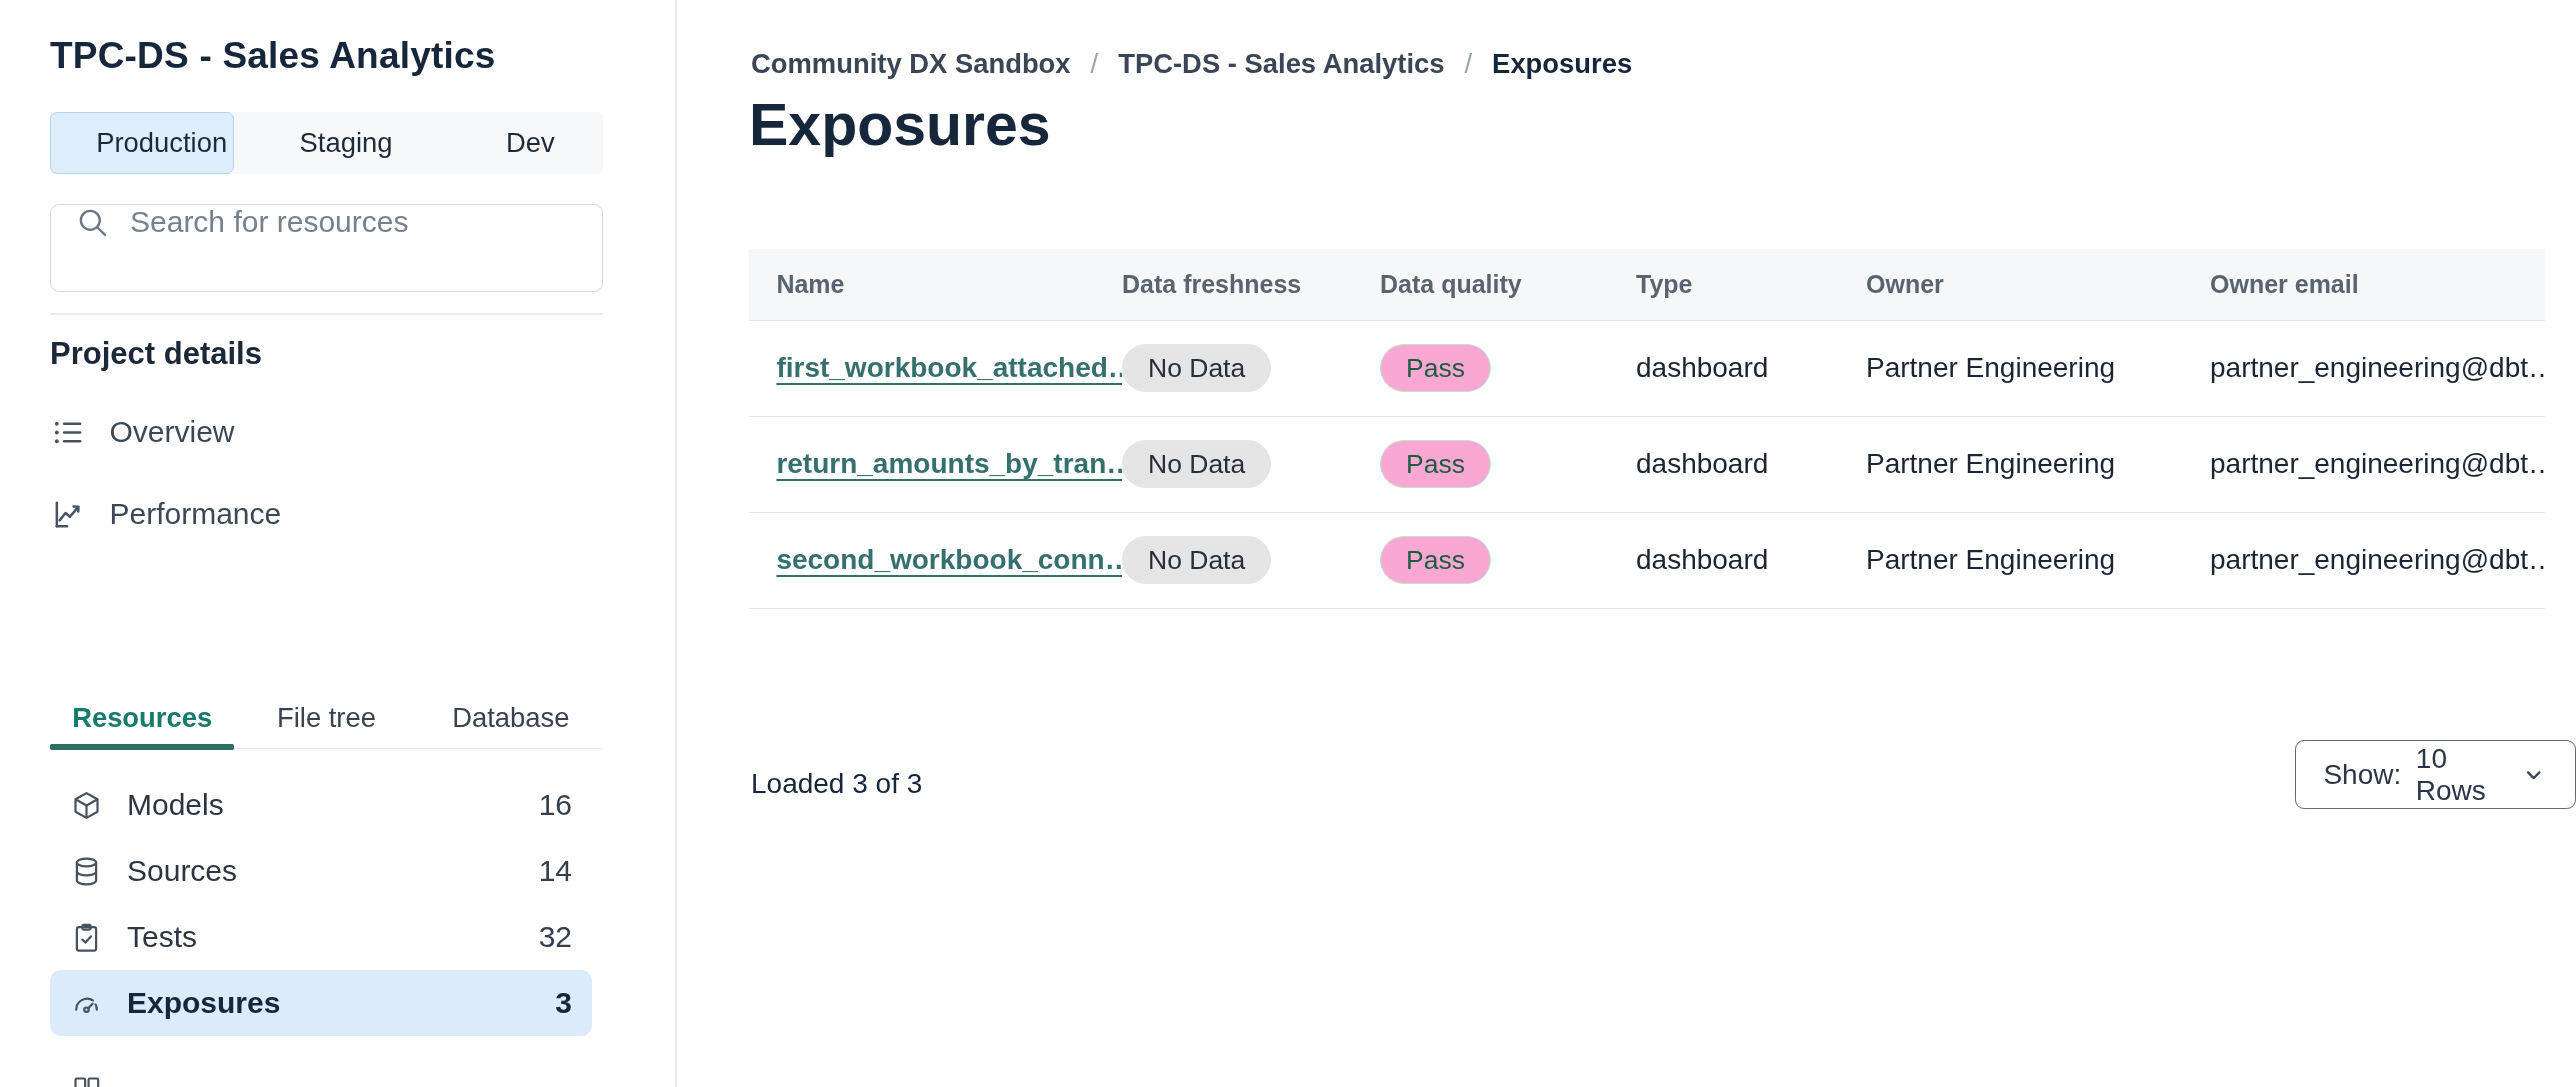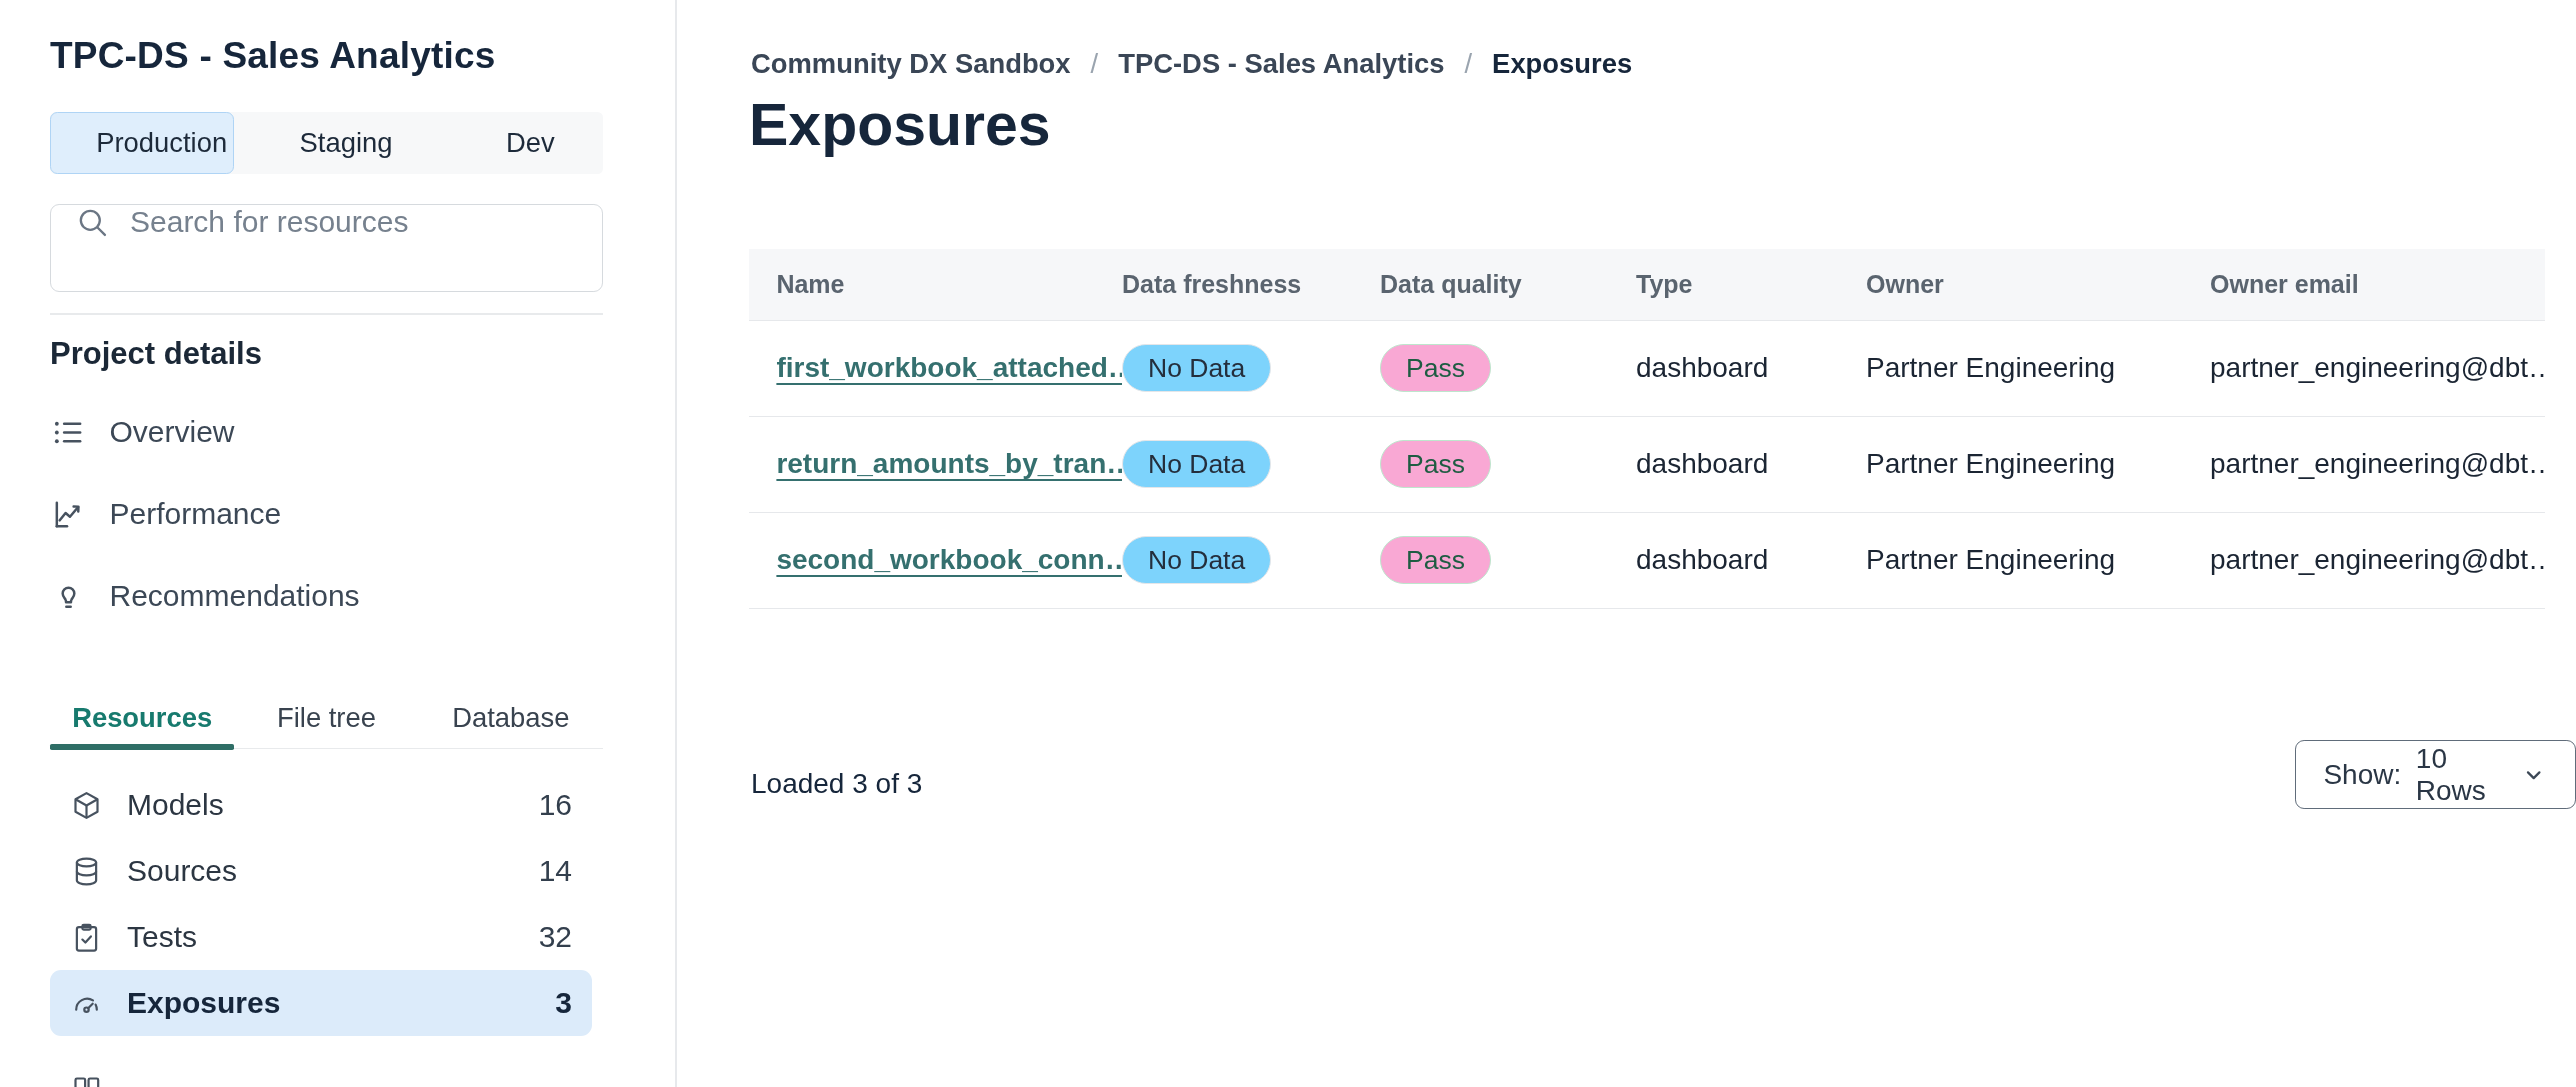--- a/index.html
+++ b/index.html
@@ -137,21 +137,21 @@
     border-bottom: 0.9px solid #e6e8eb; white-space: nowrap; overflow: hidden;
   }
   .name-link {
     color: #35706f; font-weight: 700; text-decoration: underline;
     text-underline-offset: 6.4px; text-decoration-thickness: 1.8px; cursor: pointer;
   }
   .badge {
     display: inline-block; padding: 10px 25px; border-radius: 913px;
     font-size: 26.5px; line-height: 1;
   }
-  .badge.gray { background: #7dd3fc; border: 1.8px solid #e4e6e9; color: #242e3c; }
+  .badge.gray { background: #e5e5e5; border: 1.8px solid #e4e6e9; color: #242e3c; }
   .badge.green { background: #f9a8d4; border: 1.8px solid #bee6cd; color: #1e5c42; }
 
   .loaded-text {
     position: absolute; left: 75px; top: 768px;
     font-size: 28px; color: #16263b;
   }
 
   .show-btn {
     position: absolute; left: 1619px; top: 740px; height: 69px;
     border: 1.8px solid #606c7a; border-radius: 9.1px; background: #fff;
@@ -205,29 +205,20 @@
     <div class="proj-nav-item">
       <span style="display:flex;">
         <svg width="35" height="35" viewBox="0 0 24 24" fill="none" stroke-width="1.7" stroke-linecap="round" stroke-linejoin="round">
           <polyline points="4,4 4,20"></polyline>
             <polyline points="4,20 11,20"></polyline>
           <polyline points="6,16 10,11 13,13.5 18.5,7"></polyline>
           <polyline points="15.5,6.5 18.8,6.6 18.7,10"></polyline>
         </svg>
       </span>
       <span class="lbl">Performance</span>
-    </div>
-    <div class="proj-nav-item">
-      <span style="display:flex;">
-        <svg width="35" height="35" viewBox="0 0 24 24" fill="none" stroke-width="1.7" stroke-linecap="round" stroke-linejoin="round">
-          <path d="M8 10a4 4 0 1 1 8 0c0 2-1.4 2.9-2 4.2-.3.6-.3 1-.3 1.8h-3.4c0-.8 0-1.2-.3-1.8-.6-1.3-2-2.2-2-4.2z"></path>
-          <line x1="10.5" y1="19" x2="13.5" y2="19"></line>
-        </svg>
-      </span>
-      <span class="lbl">Recommendations</span>
     </div>
   </div>
 
   <div class="res-tabs">
     <div class="res-tab active">Resources</div>
     <div class="res-tab">File tree</div>
     <div class="res-tab">Database</div>
   </div>
 
   <div class="res-list">

